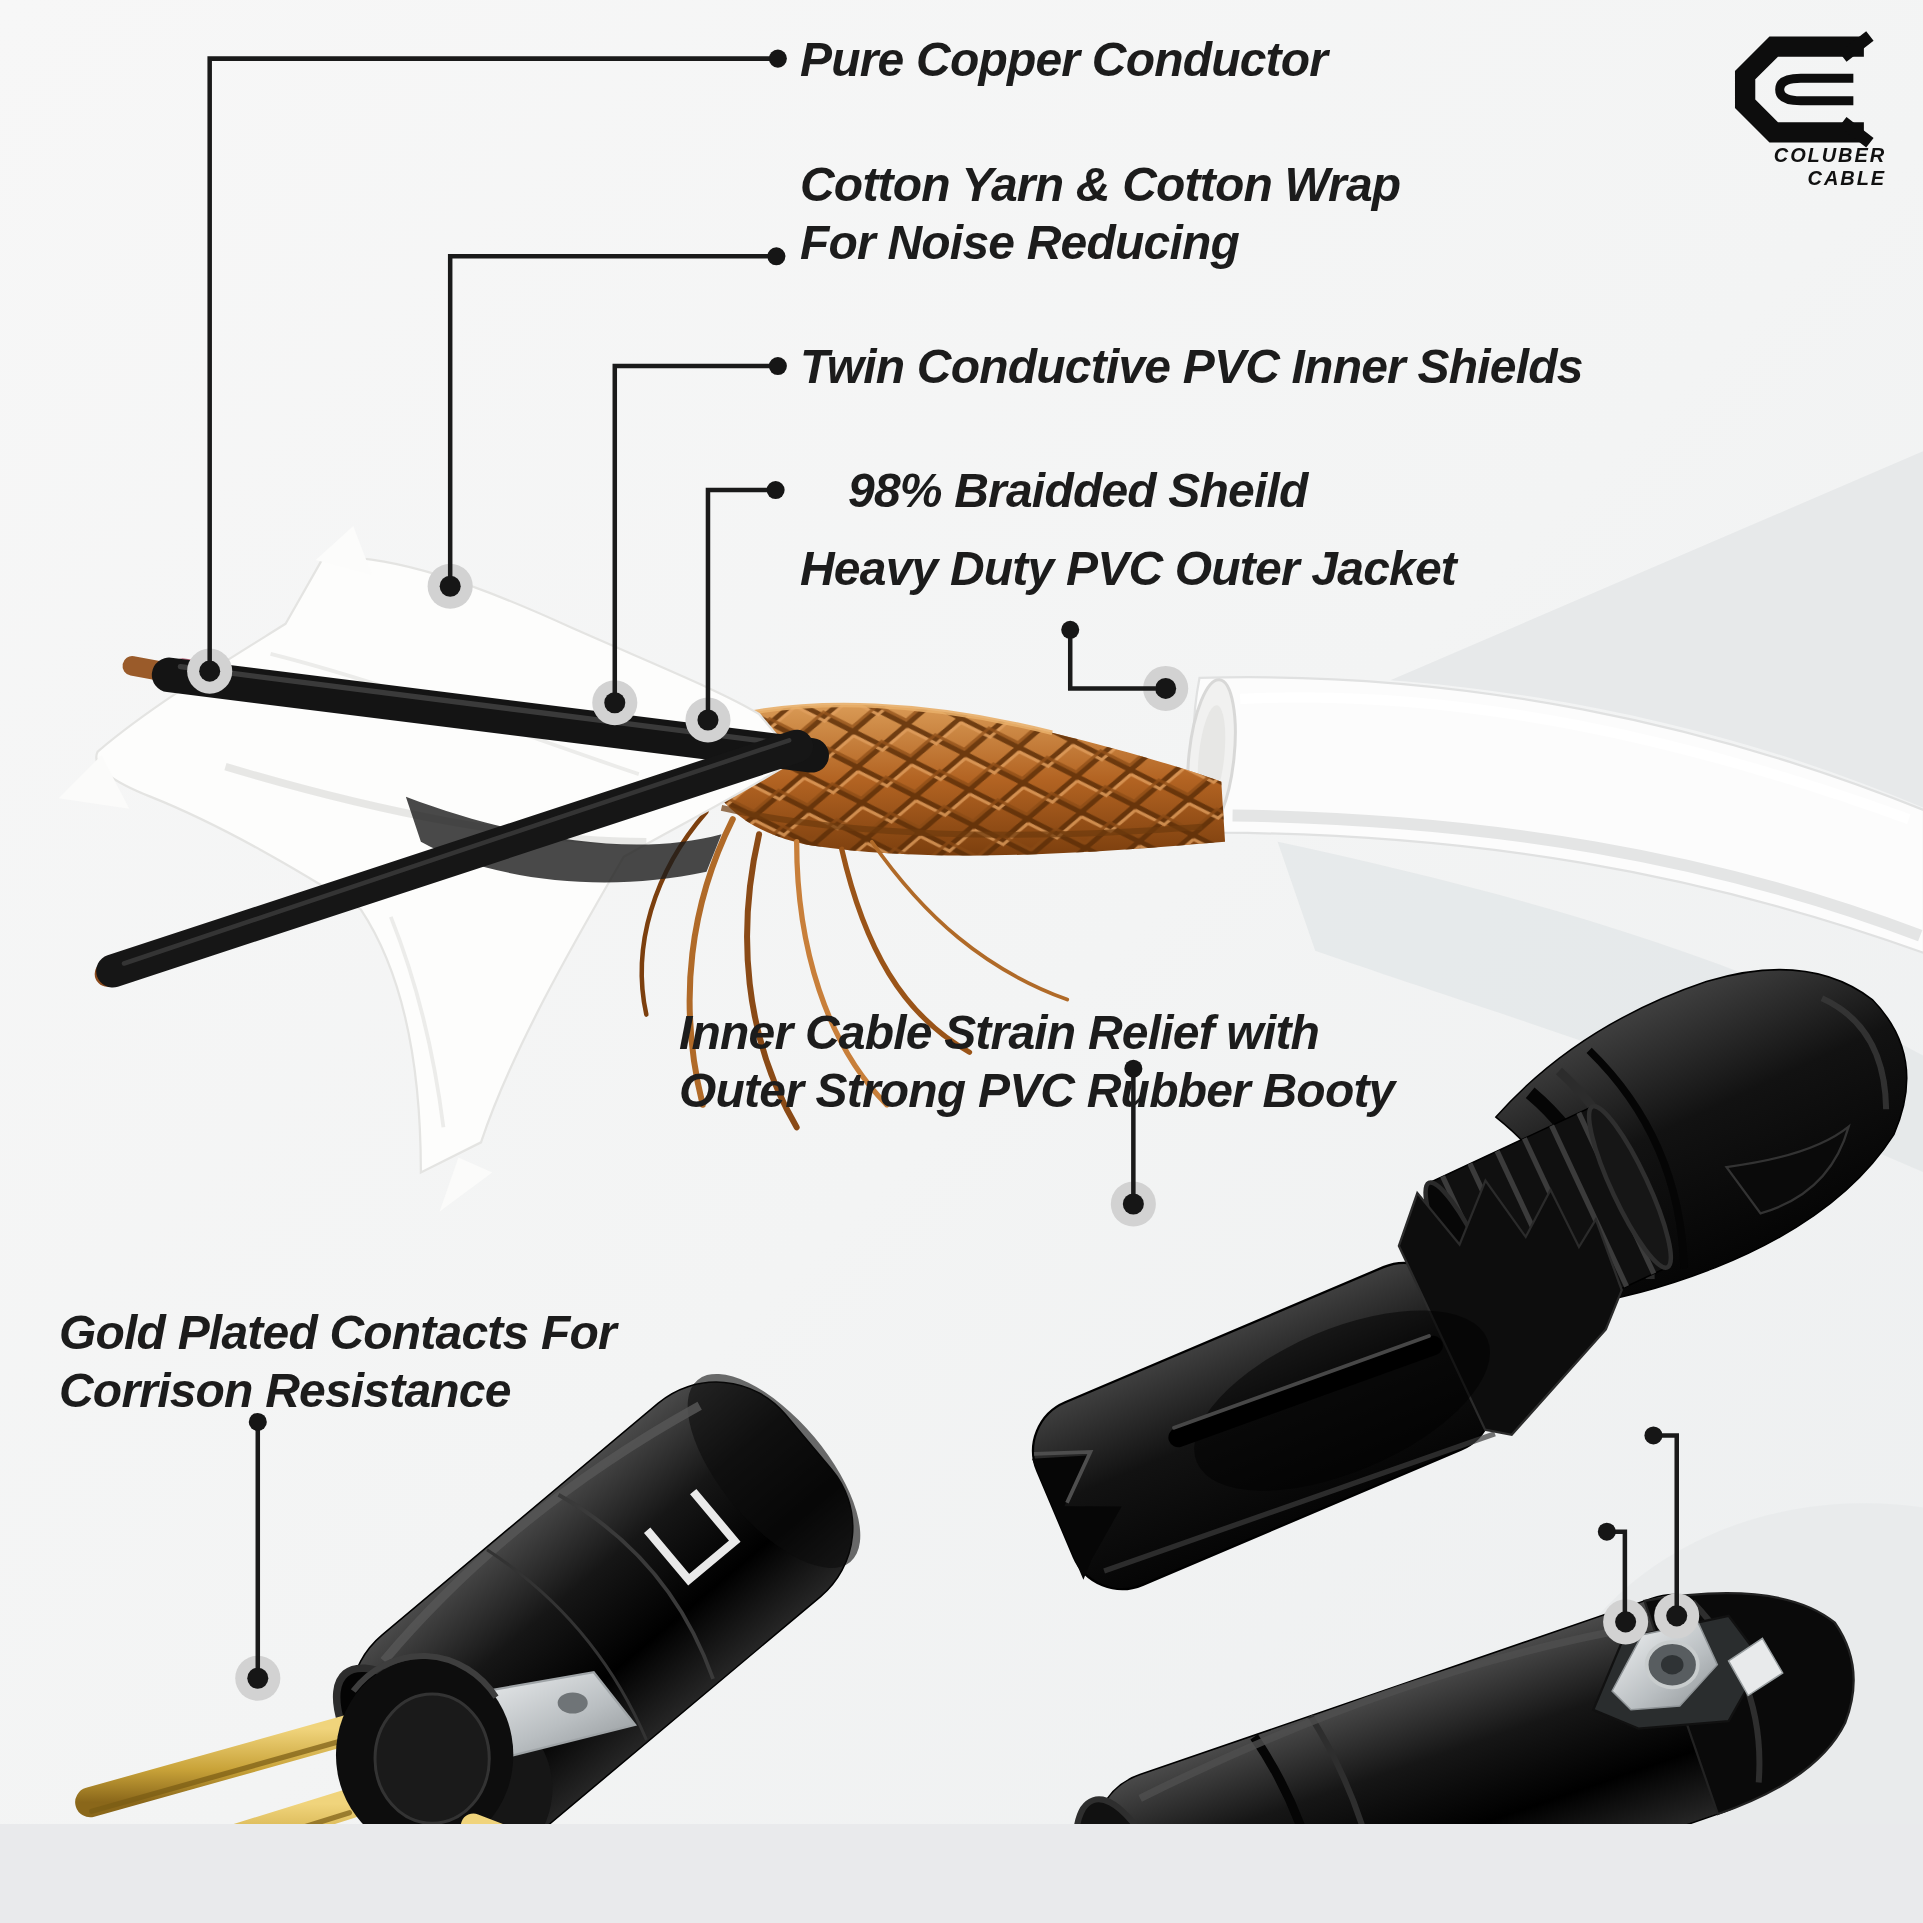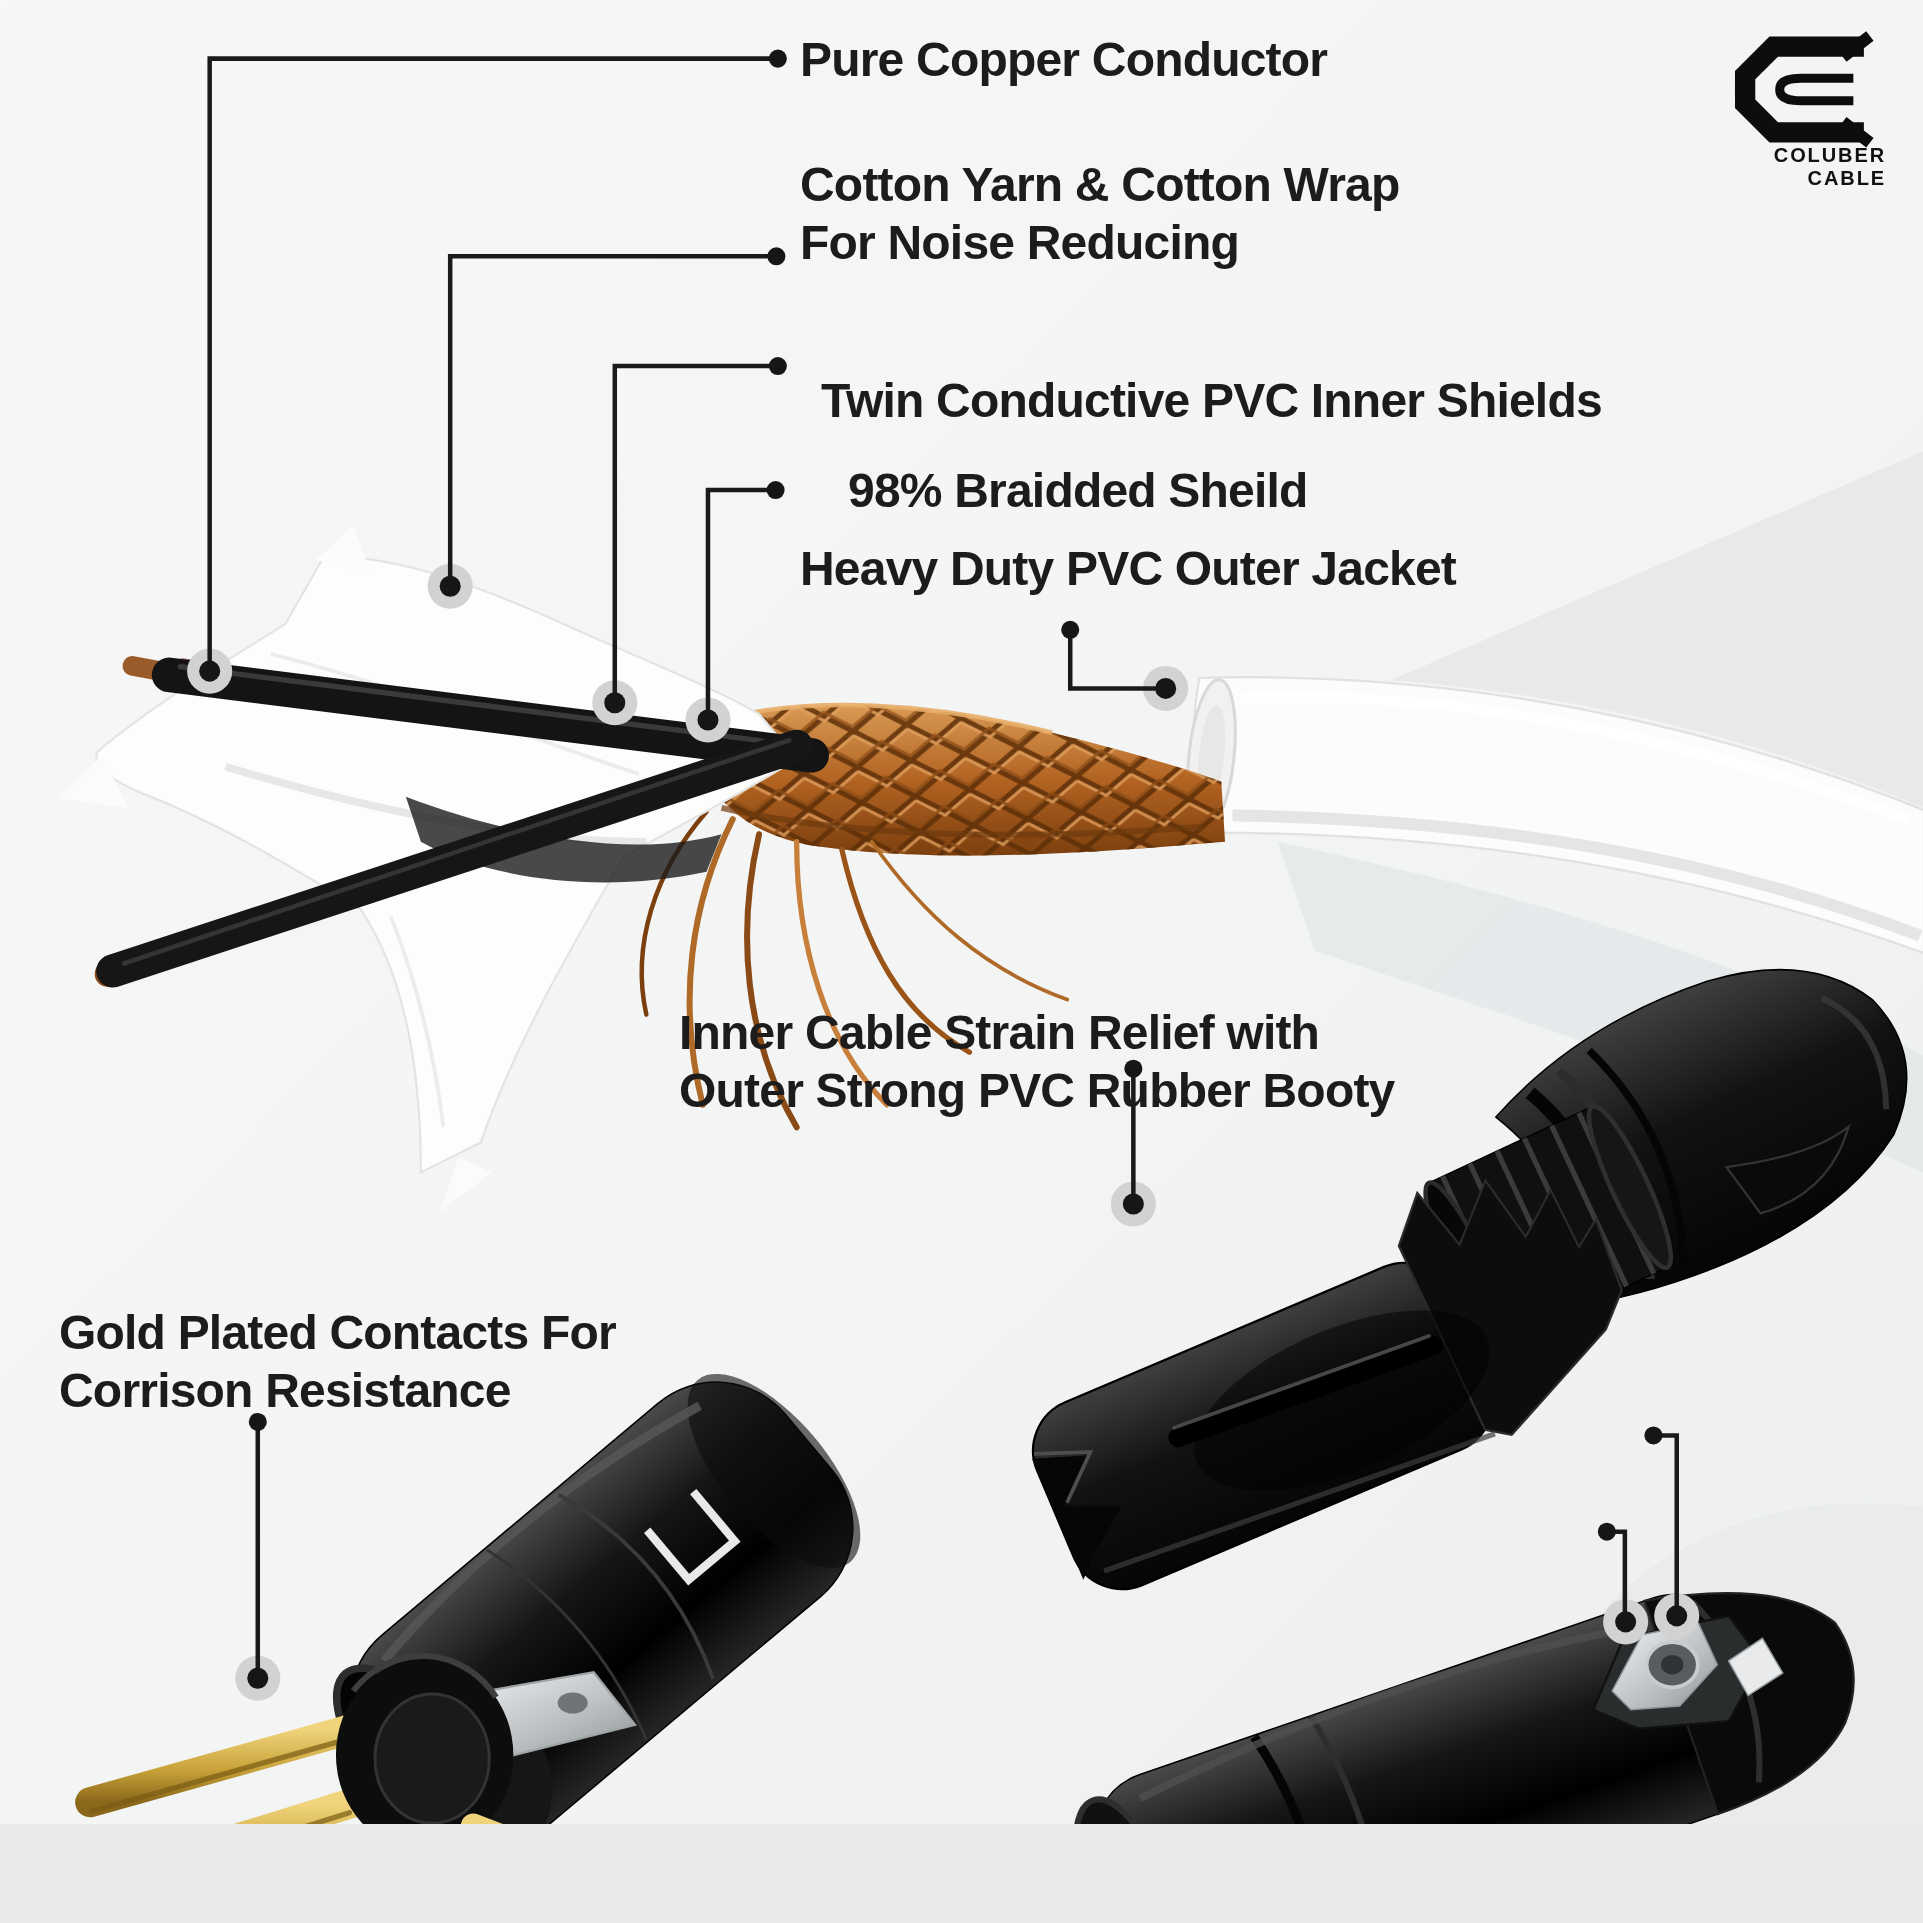--- a/index.html
+++ b/index.html
@@ -1,31 +1,32 @@
 <!DOCTYPE html>
 <html style="font-size:12px"><head>
 <meta charset="utf-8">
 <style>
   html,body{margin:0;padding:0;background:#e9eaec;}
   #canvas{
     position:relative;width:1924px;height:1824px;overflow:hidden;
     background:linear-gradient(135deg,#f7f7f7 0%,#f3f4f4 55%,#edeff0 100%);
     font-family:"Liberation Sans","DejaVu Sans",sans-serif;
+    font-style:italic;
   }
   #scene{position:absolute;left:0;top:0;width:1924px;height:1924px;}
   .lbl{
     position:absolute;font-weight:700;color:#1c1c1c;white-space:nowrap;
     letter-spacing:-0.8px;z-index:5;
   }
   .sz-top{font-size:48px;line-height:58px;}
   .sz-mid{font-size:48px;line-height:58px;margin-top:48px;}
   .sz-bot{font-size:47px;line-height:54px;}
   #lbl-conductor{left:800px;top:31px;}
   #lbl-cotton{left:800px;top:156px;}
-  #lbl-inner-shields{left:821px;top:338px;margin-top:34px;}
+  #lbl-inner-shields{left:800px;top:338px;}
   #lbl-braided{left:800px;top:462px;margin-left:48px;}
   #lbl-outer-jacket{left:800px;top:540px;}
   #lbl-strain{left:679px;top:956px;}
   #lbl-gold{left:59px;top:1256px;}
   #lbl-grommet{right:292px;top:1405px;text-align:right;}
   #lbl-locking{right:329px;top:1500px;text-align:right;}
   #logo-text{
     position:absolute;left:1721px;top:144px;width:165px;text-align:right;
     font-size:20px;font-weight:700;letter-spacing:1.9px;color:#111;z-index:5;
   }

